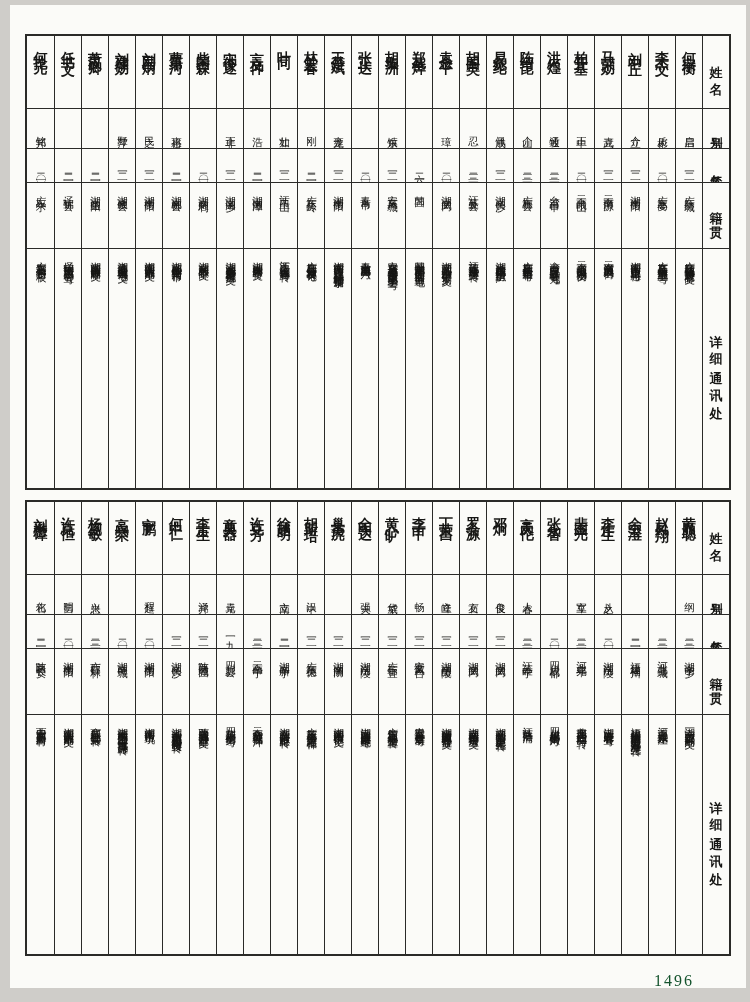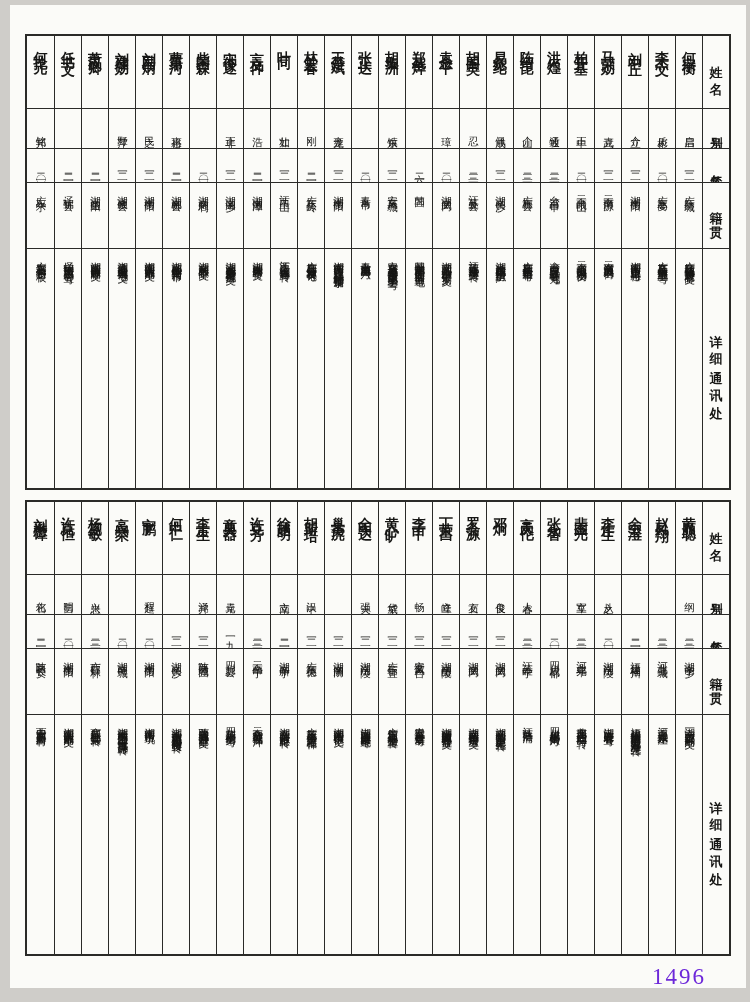--- a/index.html
+++ b/index.html
@@ -28,21 +28,21 @@
   
   .hcol .cell{font-weight:bold;}
   .hcol .vtext{font-weight:bold;}
   .h-name .vtext{font-size:13px;letter-spacing:16px;line-height:25px;}
   .h-name{align-items:center;padding-top:0;}
   .h-alias .vtext,.h-age .vtext{font-size:12px;letter-spacing:2px;line-height:25px;}
   .h-native{align-items:center;padding-top:0;}
   .h-native .vtext{font-size:13px;letter-spacing:14px;line-height:25px;}
   .h-addr{align-items:center;padding-top:0;}
   .h-addr .vtext{font-size:13px;letter-spacing:18px;line-height:25px;}
-  .page-number{position:absolute;right:40px;bottom:-2px;font-size:23px;letter-spacing:2px;color:#6d28d9;font-family:"Liberation Serif","DejaVu Serif",serif;}
+  .page-number{position:absolute;right:52px;bottom:-2px;font-size:16px;letter-spacing:2px;color:#14532d;font-family:"Liberation Serif","DejaVu Serif",serif;}
 </style>
 </head>
 <body>
 
 <div class="scan">
   <div class="sheet">
 
     <div class="table top">
       <div class="cols">
         <div class="col hcol">

